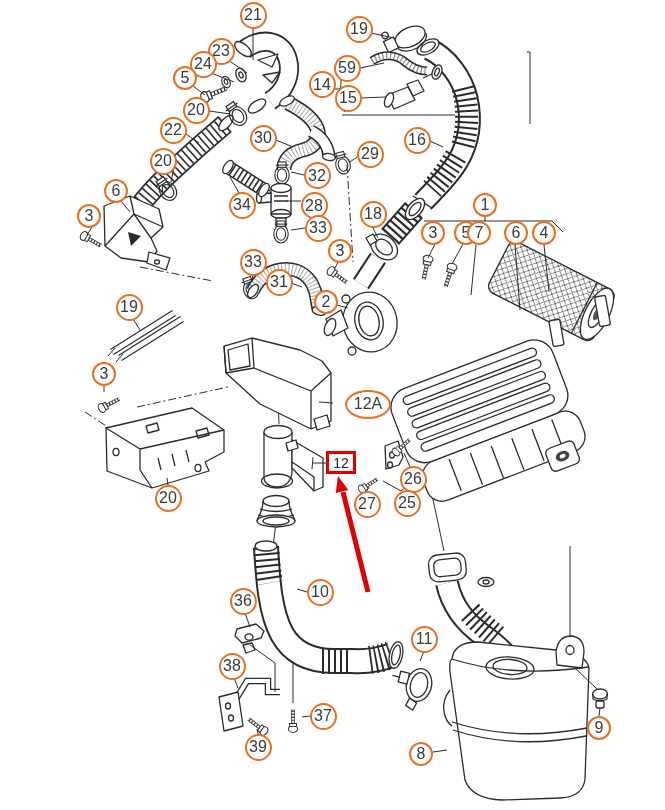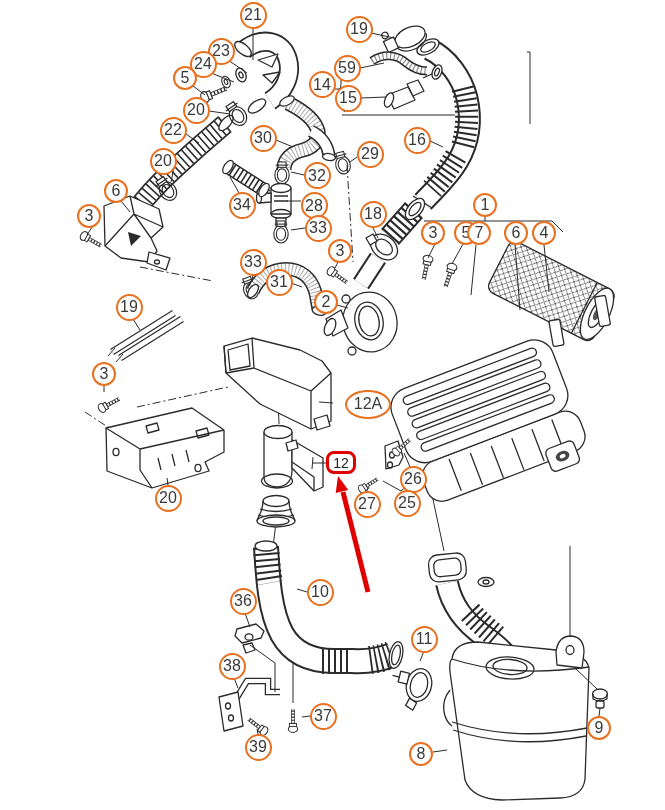--- a/index.html
+++ b/index.html
@@ -8,21 +8,21 @@
          font-family:"Liberation Sans",sans-serif;}
   #art{position:absolute;left:0;top:0;z-index:1;}
   .co{position:absolute;display:flex;align-items:center;justify-content:center;
       background:#fff;border:2px solid #e8701e;border-radius:50%;color:#3a3a3a;
       font-size:16px;line-height:1;z-index:3;}
   .c2{width:27px;height:27px;}
   .c1{width:24px;height:24px;}
   .cw{width:46px;height:29px;}
   .red-box{position:absolute;left:326px;top:451px;width:30px;height:23px;
       display:flex;align-items:center;justify-content:center;background:#fff;
-      border:3px solid #e00000;border-radius:8px;color:#222;font-size:14px;z-index:4;}
+      border:3px solid #e00000;border-radius:0;color:#222;font-size:14px;z-index:4;}
   svg .o{stroke:#2b2b2b;fill:none;stroke-width:1.3;stroke-linejoin:round;}
   svg .ow{stroke:#2b2b2b;fill:#fff;stroke-width:1.3;stroke-linejoin:round;}
   svg .tk{stroke:#2b2b2b;fill:none;}
   svg .tw{stroke:#fff;fill:none;}
   svg .ld{stroke:#2b2b2b;stroke-width:1;fill:none;}
   svg .dd{stroke:#2b2b2b;stroke-width:1;fill:none;stroke-dasharray:8 3 2 3;}
 </style>
 </head>
 <body>
 

